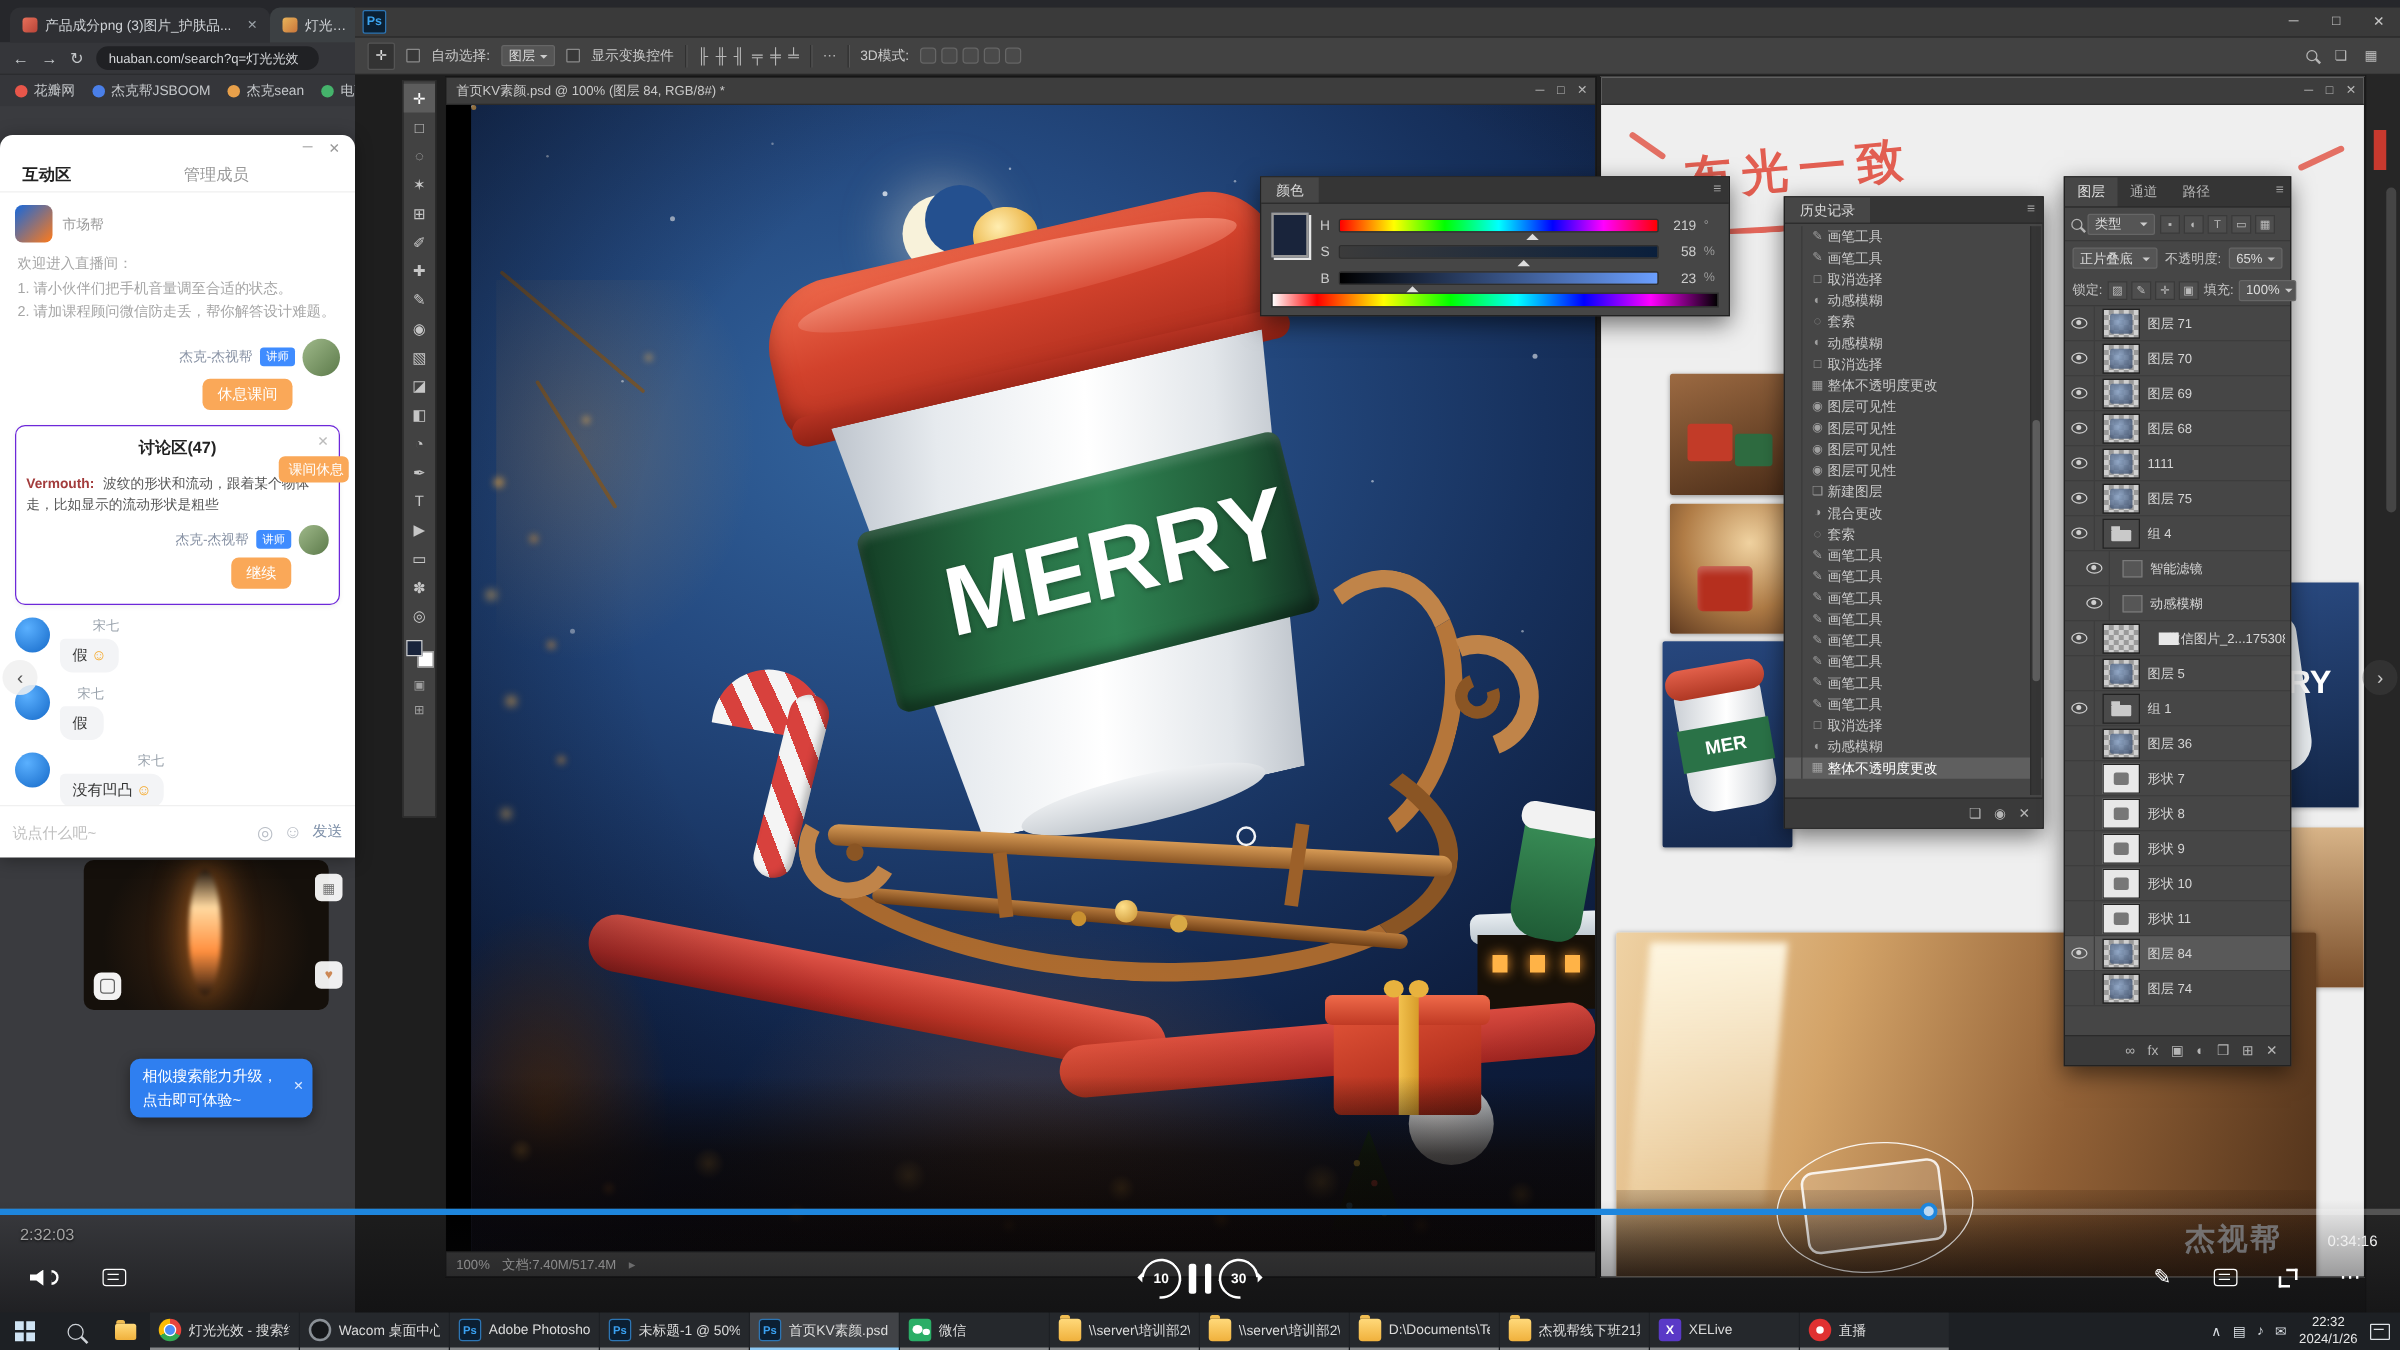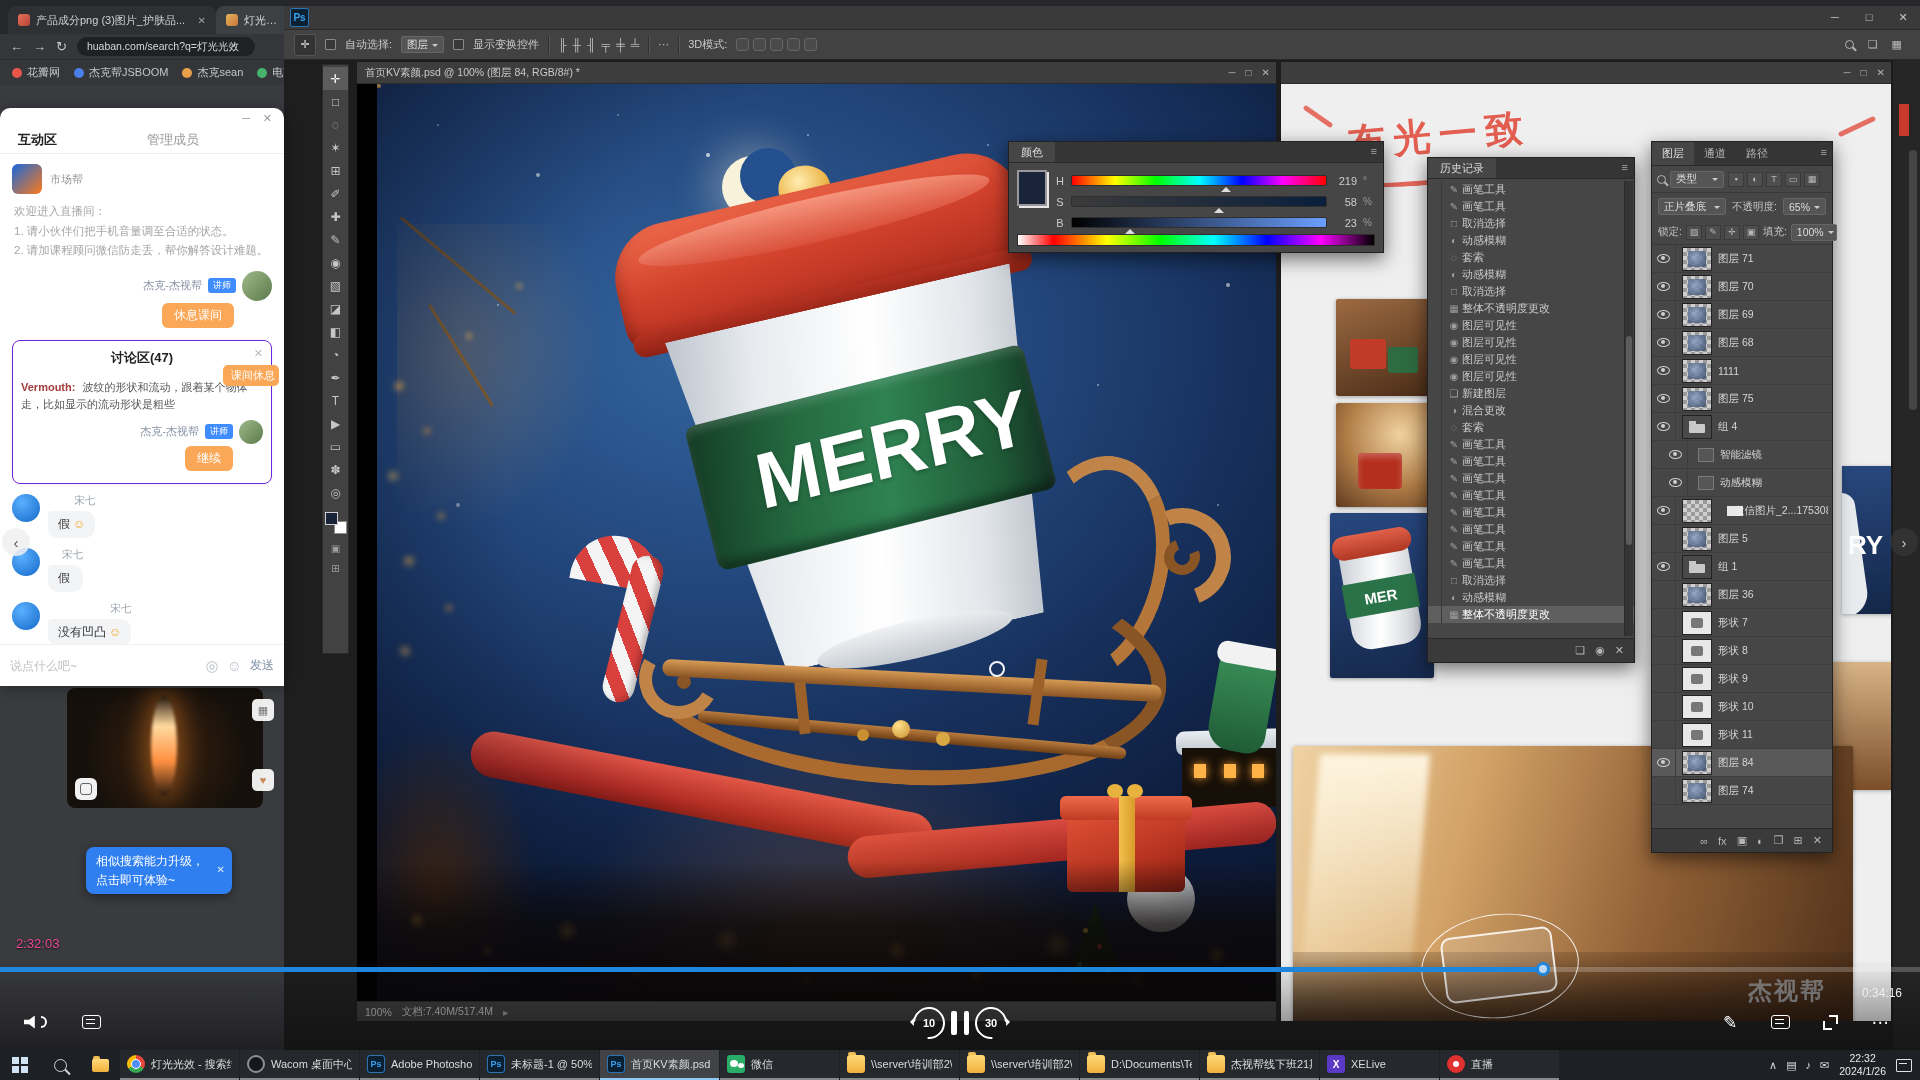--- a/index.html
+++ b/index.html
@@ -30,21 +30,21 @@
   .br-bookmarks .bm:nth-of-type(3) .bm-dot {background:#e8a04a;}
   .br-bookmarks .bm:nth-of-type(4) .bm-dot {background:#45b36b;}
   .br-content {position:absolute; top:85px; bottom:0; left:0; width:300px; background:#3a3b3f;}
   .pin-card {position:absolute; left:67px; top:603px; width:196px; height:120px; border-radius:8px; overflow:hidden; background:radial-gradient(circle at 50% 55%, #3a2210, #15100b 70%);}
   .flame {position:absolute; left:84px; top:8px; width:26px; height:100px; background:linear-gradient(180deg, rgba(255,220,150,0), #ffd9a0 30%, #ff9040 65%, rgba(140,50,10,0)); border-radius:50%; filter:blur(1.5px); box-shadow:0 0 26px 6px rgba(255,140,40,.45);}
   .sim-btn {position:absolute; left:8px; bottom:8px; width:22px; height:22px; border-radius:6px; background:rgba(255,255,255,.95);}
   .sim-btn::after {content:""; position:absolute; inset:5px; border:1.5px solid #666; border-radius:3px;}
   .side-ico {position:absolute; width:22px; height:22px; border-radius:5px; background:rgba(255,255,255,.92); color:#777; display:flex; align-items:center; justify-content:center; font-size:11px;}
   .side-ico.s1 {left:252px; top:614px;}
   .side-ico.s2 {left:252px; top:684px; color:#c85;}
-  .promo {position:absolute; left:86px; top:762px; width:146px; min-height:46px; background:#2f7ff0; border-radius:8px; color:#fff; font-size:12px; line-height:1.55; padding:5px 24px 5px 10px; box-shadow:0 3px 10px rgba(0,0,0,.4);}
+  .promo {position:absolute; left:104px; top:762px; width:146px; min-height:46px; background:#2f7ff0; border-radius:8px; color:#fff; font-size:12px; line-height:1.55; padding:5px 24px 5px 10px; box-shadow:0 3px 10px rgba(0,0,0,.4);}
   .promo-close {position:absolute; right:7px; top:15px; color:#dce9ff; font-size:10px;}
 
   
   .ps {position:absolute; left:284px; top:6px; width:1636px; bottom:0; background:#222; z-index:10;}
   .ps-menubar {position:absolute; top:0; left:0; right:0; height:24px; background:#3a3a3a; border-bottom:1px solid #2b2b2b; display:flex; align-items:center; padding-left:6px; z-index:4;}
   .ps-logo {width:19px; height:19px; background:#0b2033; color:#3ba4ef; font-size:10px; font-weight:bold; display:flex; align-items:center; justify-content:center; border-radius:2px; margin-right:8px; border:1px solid #2c75b4;}
   .ps-menus {display:flex;}
   .menu-item {padding:0 9px; font-size:12px; color:#e2e2e2; height:24px; display:flex; align-items:center;}
   .win-controls {margin-left:auto; display:flex;}
   .win-controls span {width:34px; text-align:center; color:#c6c6c6; font-size:11px;}
@@ -84,21 +84,21 @@
   .p1 {left:55px; top:215px; width:98px; height:97px; background:linear-gradient(160deg,#9c6a42 0%,#6b4528 60%,#4a2c18 100%);}
   .g-red {position:absolute; left:14px; top:40px; width:36px; height:30px; background:#c23b28; border-radius:3px;}
   .g-green {position:absolute; left:52px; top:48px; width:30px; height:26px; background:#2e6b40; border-radius:3px;}
   .p2 {left:55px; top:319px; width:98px; height:104px; background:radial-gradient(circle at 65% 30%, #f0d2a0, #b07c46 55%, #5f3a20 100%);}
   .g-red2 {position:absolute; left:22px; top:50px; width:44px; height:36px; background:#b52f1e; border-radius:4px; box-shadow:inset 0 4px 6px rgba(255,255,255,.25);}
   .p3 {left:49px; top:429px; width:104px; height:165px; background:linear-gradient(170deg,#27477e 0%,#16294d 100%);}
   .mini-cup {position:absolute; left:16px; top:34px; width:70px; height:100px; background:linear-gradient(100deg,#c9ced4,#fff 50%,#c3c8ce); border-radius:8px 8px 20px 20px; transform:rotate(-10deg);}
   .mini-lid {position:absolute; left:-5px; top:-16px; width:80px; height:24px; background:linear-gradient(#e2604a,#b03824); border-radius:12px;}
   .mini-band {position:absolute; left:-2px; top:32px; width:74px; height:34px; background:#2a7247; display:flex; align-items:center; justify-content:center; color:#fff; font-weight:bold; font-size:15px;}
   .ref-strip {position:absolute; box-shadow:0 1px 4px rgba(0,0,0,.3); overflow:hidden;}
-  .st1 {left:561px; top:382px; width:63px; height:148px; background:linear-gradient(170deg,#29497f,#132647);}
+  .st1 {left:543px; top:382px; width:63px; height:180px; background:linear-gradient(170deg,#29497f,#132647);}
   .st1::before {content:""; position:absolute; left:-30px; top:28px; width:50px; height:124px; background:#e8ecef; border-radius:0 14px 24px 0; transform:rotate(-8deg);}
   .strip-text {position:absolute; left:6px; top:64px; color:#fff; font-weight:bold; font-size:26px;}
   .st2 {left:549px; top:578px; width:63px; height:128px; background:linear-gradient(#d8b488,#7a4e2a);}
   .pbig {left:12px; top:662px; width:560px; height:290px; background:linear-gradient(105deg,#efd2a4 0%,#d3a368 30%,#936237 62%,#4e3019 100%);}
   .pbig::before {content:""; position:absolute; left:18px; top:8px; width:110px; height:210px; background:linear-gradient(180deg, rgba(255,248,228,.95), rgba(255,238,200,.25)); filter:blur(3px); transform:skew(-5deg);}
   .pbig::after {content:""; position:absolute; left:0; bottom:0; width:100%; height:84px; background:linear-gradient(rgba(58,35,18,.2), #2a180c);}
   .case {position:absolute; left:150px; top:186px; width:112px; height:66px; border:2px solid rgba(255,255,255,.85); border-radius:10px; background:rgba(255,255,255,.14); transform:rotate(-7deg); z-index:2;}
   .sel-ellipse {position:absolute; left:128px; top:168px; width:158px; height:104px; border:1.5px solid rgba(255,255,255,.9); border-radius:50%; transform:rotate(-6deg); z-index:2;}
 
   .doc1 {position:absolute; left:72px; top:1px; width:921px; height:961px; background:#000; border:1px solid #1c1c1c; display:flex; flex-direction:column; z-index:1;}
@@ -301,21 +301,21 @@
   .chat-field::placeholder {color:#c0c0c0;}
   .ci-ico {color:#b9bec6; font-size:15px;}
   .send {color:#7d8fa8; font-size:12px;}
 
   
   .player {position:absolute; inset:0; z-index:40; pointer-events:none;}
   .player-shade {position:absolute; left:0; right:0; top:960px; height:91px; background:linear-gradient(rgba(10,10,12,0), rgba(10,10,12,.55));}
   .timeline {position:absolute; left:0; top:967px; width:1920px; height:5px; background:rgba(255,255,255,.22);}
   .tl-progress {position:absolute; left:0; top:0; width:1543px; height:5px; background:#1e86dd;}
   .tl-handle {position:absolute; left:1536px; top:-5px; width:14px; height:14px; border-radius:50%; background:#bcd9f3; border:3px solid #1e86dd;}
-  .t-cur {position:absolute; left:16px; top:936px; color:#ec4899; font-size:13px; text-shadow:0 1px 2px rgba(0,0,0,.8);}
+  .t-cur {position:absolute; left:16px; top:980px; color:#a3a3a3; font-size:13px; text-shadow:0 1px 2px rgba(0,0,0,.8);}
   .t-rem {position:absolute; right:18px; top:986px; color:#f0f0f0; font-size:12px;}
   .watermark {position:absolute; left:1748px; top:975px; font-size:24px; font-weight:bold; color:rgba(160,175,190,.55); letter-spacing:2px;}
   .pc-left {position:absolute; left:24px; top:1012px; display:flex; gap:34px; align-items:center;}
   .pc-center {position:absolute; left:50%; transform:translateX(-50%); top:1006px; display:flex; align-items:center;}
   .pc-right {position:absolute; right:30px; top:1012px; display:flex; gap:30px; align-items:center;}
   .p-ico {color:#fff; font-size:17px; position:relative; display:inline-flex; align-items:center; justify-content:center; min-width:20px; height:20px;}
   .spk {width:15px; height:13px; background:#fff; clip-path:polygon(0 32%, 34% 32%, 72% 0, 72% 100%, 34% 68%, 0 68%);}
   .spk-w {width:6px; height:12px; border:2px solid #fff; border-left:none; border-radius:0 10px 10px 0; margin-left:2px;}
   .dmk, .brd {width:19px; height:14px; border:1.8px solid #fff; border-radius:3px; position:relative;}
   .dmk::after, .brd::after {content:""; position:absolute; left:3px; top:2.5px; width:9px; height:1.8px; background:#fff; box-shadow:0 4px 0 #fff;}

